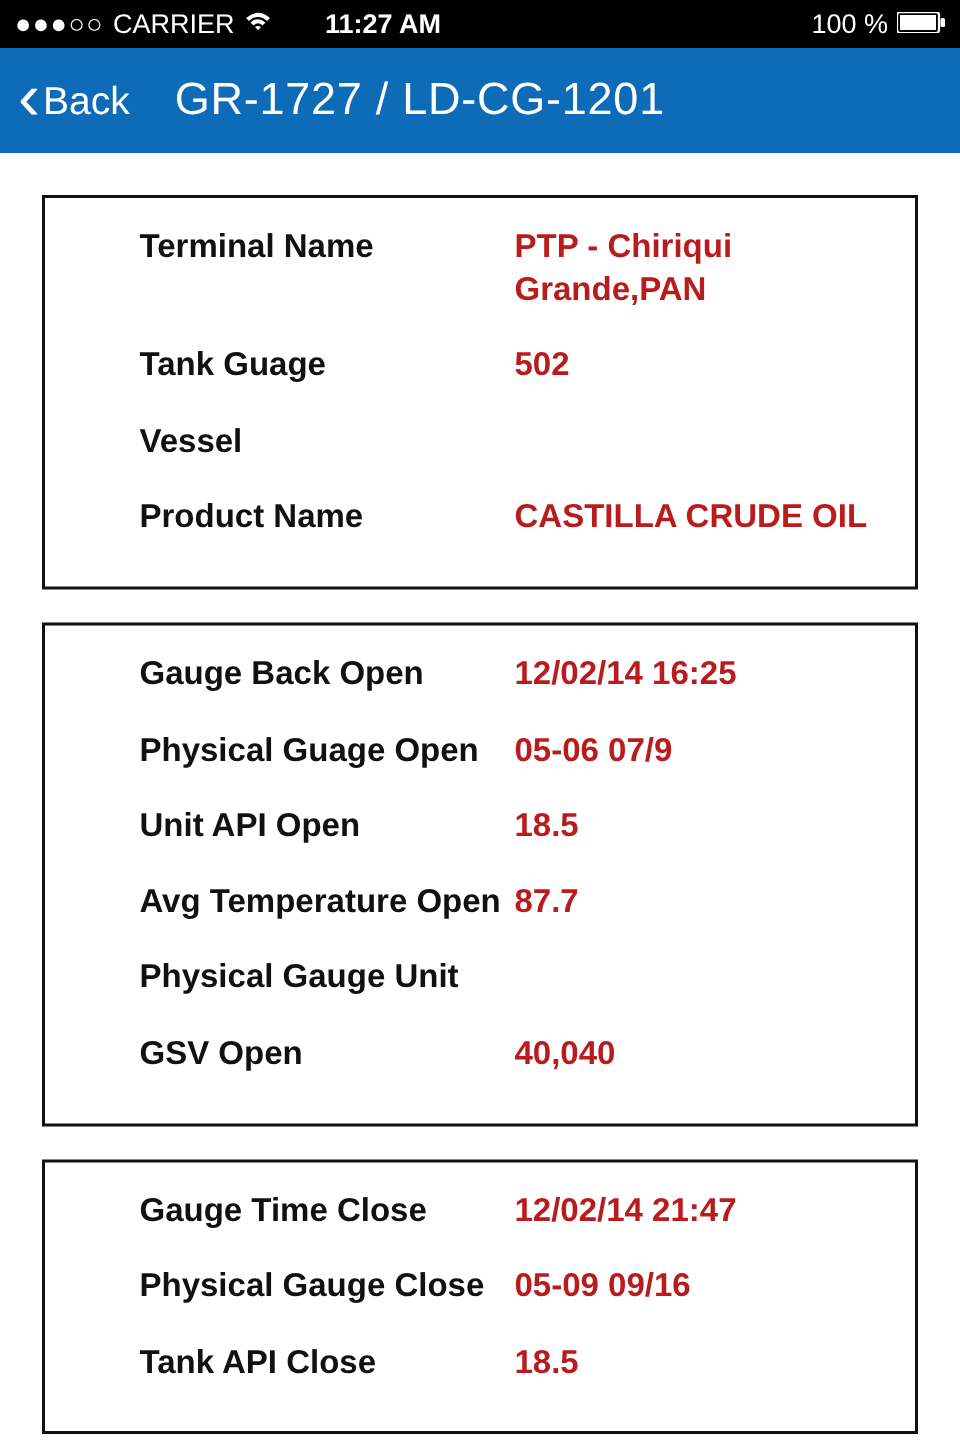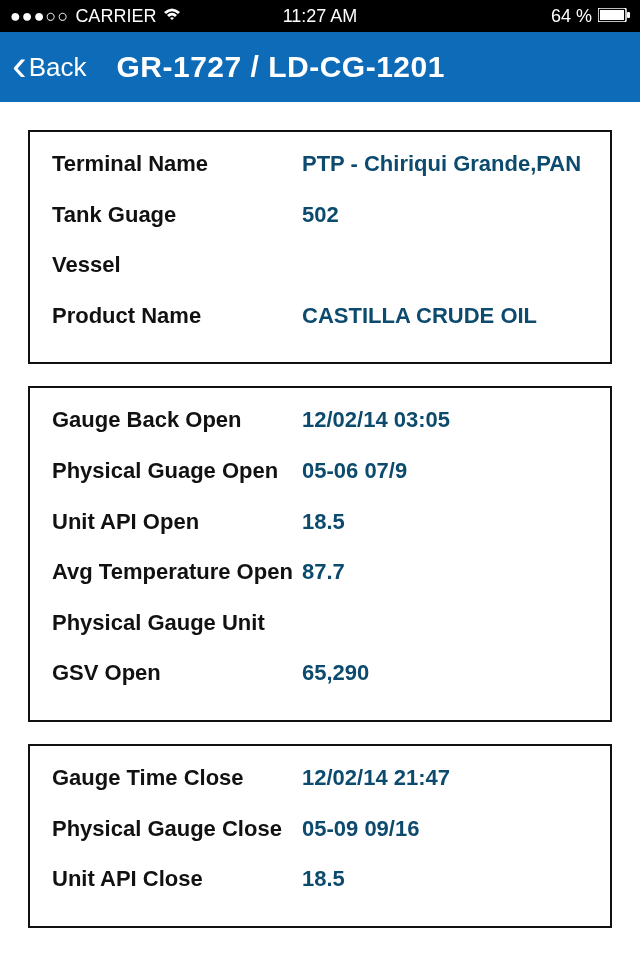--- a/index.html
+++ b/index.html
@@ -2,59 +2,59 @@
 <html><head>
 <meta charset="utf-8">
 <style>
   * { box-sizing: border-box; margin: 0; padding: 0; }
   html, body { width: 640px; height: 960px; font-family: -apple-system, "Helvetica Neue", Arial, sans-serif; background: #fff; overflow: hidden; }
   .status-bar {
     background: #000; color: #fff; height: 32px; display: flex;
     align-items: center; padding: 0 10px; font-size: 18px; font-weight: 500;
   }
   .status-left { display: flex; align-items: center; gap: 6px; flex: 1; }
-  .status-center { flex: 1; text-align: center; font-weight: 400; }
+  .status-center { flex: 1; font-weight: 700; }
   .status-right { flex: 1; display: flex; justify-content: flex-end; align-items: center; gap: 6px; }
   .dots { letter-spacing: 1px; }
   .battery { display: inline-block; }
   .header {
     background: #0d6bb8; color: #fff; height: 70px; display: flex;
     align-items: center; padding: 0 12px; gap: 4px;
   }
   .back-btn { display: flex; align-items: center; gap: 2px; font-size: 26px; font-weight: 400; cursor: pointer; }
   .chevron { font-size: 44px; line-height: 1; font-weight: 300; margin-top: -4px; }
-  .title { font-size: 30px; font-weight: 700; margin-left: 26px; letter-spacing: 0.5px; text-align: right; }
+  .title { font-size: 30px; font-weight: 400; margin-left: 26px; letter-spacing: 0.5px; text-align: right; }
   .content { padding: 28px; }
   .card {
     border: 2px solid #111; padding: 18px 22px 10px 22px; margin-bottom: 22px;
   }
   .row { display: flex; margin-bottom: 22px; }
   .label {
-    width: 250px; font-weight: 700; font-size: 22px; color: #111; line-height: 1.3;
+    width: 250px; font-weight: 700; font-size: 22px; color: #111; line-height: 1.3; margin-left: 41px;
   }
   .value {
-    flex: 1; font-weight: 700; font-size: 22px; color: #0c4a6e; line-height: 1.3;
+    flex: 1; font-weight: 700; font-size: 22px; color: #b91c1c; line-height: 1.3;
   }
 </style>
 </head>
 <body>
 
 <div class="status-bar">
   <div class="status-left">
     <span class="dots">●●●○○</span>
     <span>CARRIER</span>
     <span>
       <svg width="20" height="15" viewBox="0 0 20 15">
           <path d="M10 13 L8 11 Q10 9.5 12 11 Z M5 8 Q10 3.5 15 8 L13 10 Q10 7 7 10 Z M2 5 Q10 -2 18 5 L16 7 Q10 1.5 4 7 Z" fill="#fff"></path>
         </svg>
     </span>
   </div>
   <div class="status-center">11:27 AM</div>
   <div class="status-right">
-    <span>64 %</span>
+    <span>100 %</span>
     <span class="battery">
       <svg width="32" height="14" viewBox="0 0 32 14">
           <rect x="0" y="0" width="28" height="14" rx="2" fill="none" stroke="#fff" stroke-width="1.5"></rect>
           <rect x="2" y="2" width="24" height="10" fill="#fff"></rect>
           <rect x="29" y="4" width="3" height="6" rx="1" fill="#fff"></rect>
         </svg>
     </span>
   </div>
 </div>
 
@@ -83,51 +83,51 @@
     </div>
     <div class="row">
       <div class="label">Product Name</div>
       <div class="value">CASTILLA CRUDE OIL</div>
     </div>
   </div>
 
   <div class="card">
     <div class="row">
       <div class="label">Gauge Back Open</div>
-      <div class="value">12/02/14 03:05</div>
+      <div class="value">12/02/14 16:25</div>
     </div>
     <div class="row">
       <div class="label">Physical Guage Open</div>
       <div class="value">05-06 07/9</div>
     </div>
     <div class="row">
       <div class="label">Unit API Open</div>
       <div class="value">18.5</div>
     </div>
     <div class="row">
       <div class="label">Avg Temperature Open</div>
       <div class="value">87.7</div>
     </div>
     <div class="row">
       <div class="label">Physical Gauge Unit</div>
     </div>
     <div class="row">
       <div class="label">GSV Open</div>
-      <div class="value">65,290</div>
+      <div class="value">40,040</div>
     </div>
   </div>
 
   <div class="card">
     <div class="row">
       <div class="label">Gauge Time Close</div>
       <div class="value">12/02/14 21:47</div>
     </div>
     <div class="row">
       <div class="label">Physical Gauge Close</div>
       <div class="value">05-09 09/16</div>
     </div>
     <div class="row">
-      <div class="label">Unit API Close</div>
+      <div class="label">Tank API Close</div>
       <div class="value">18.5</div>
     </div>
   </div>
 
 </div>
 
 </body></html>

